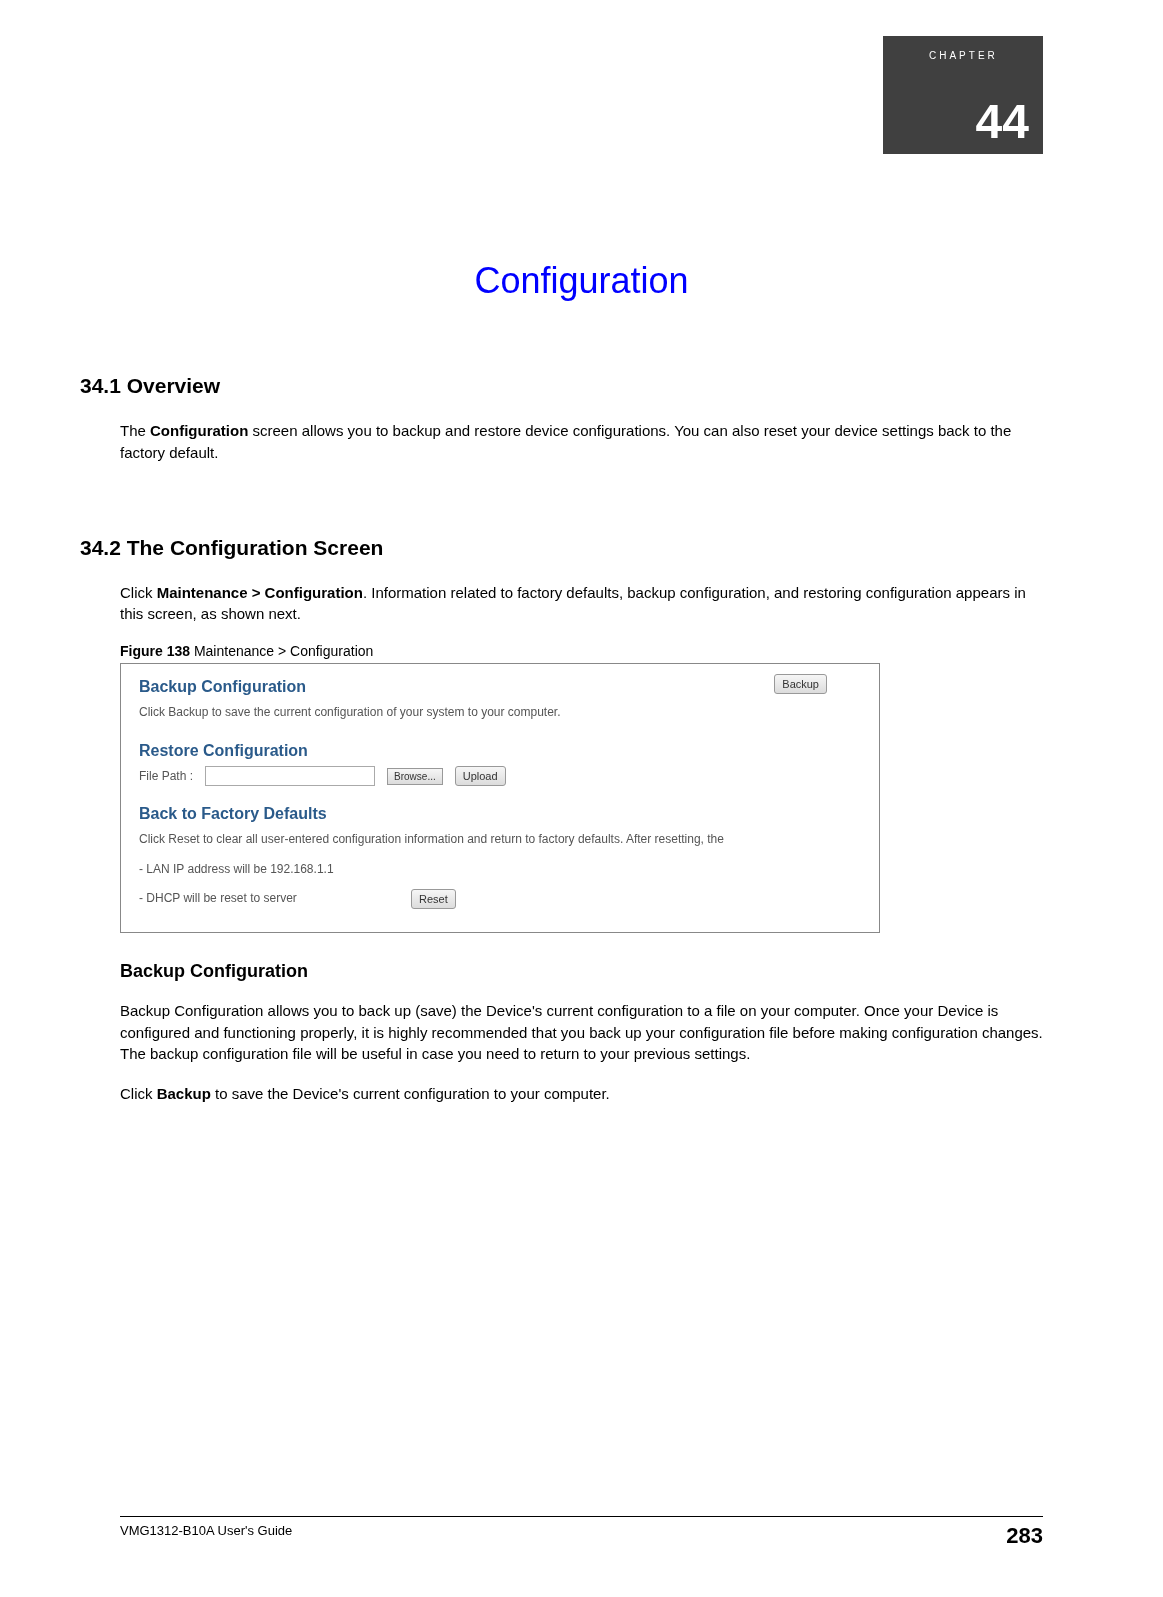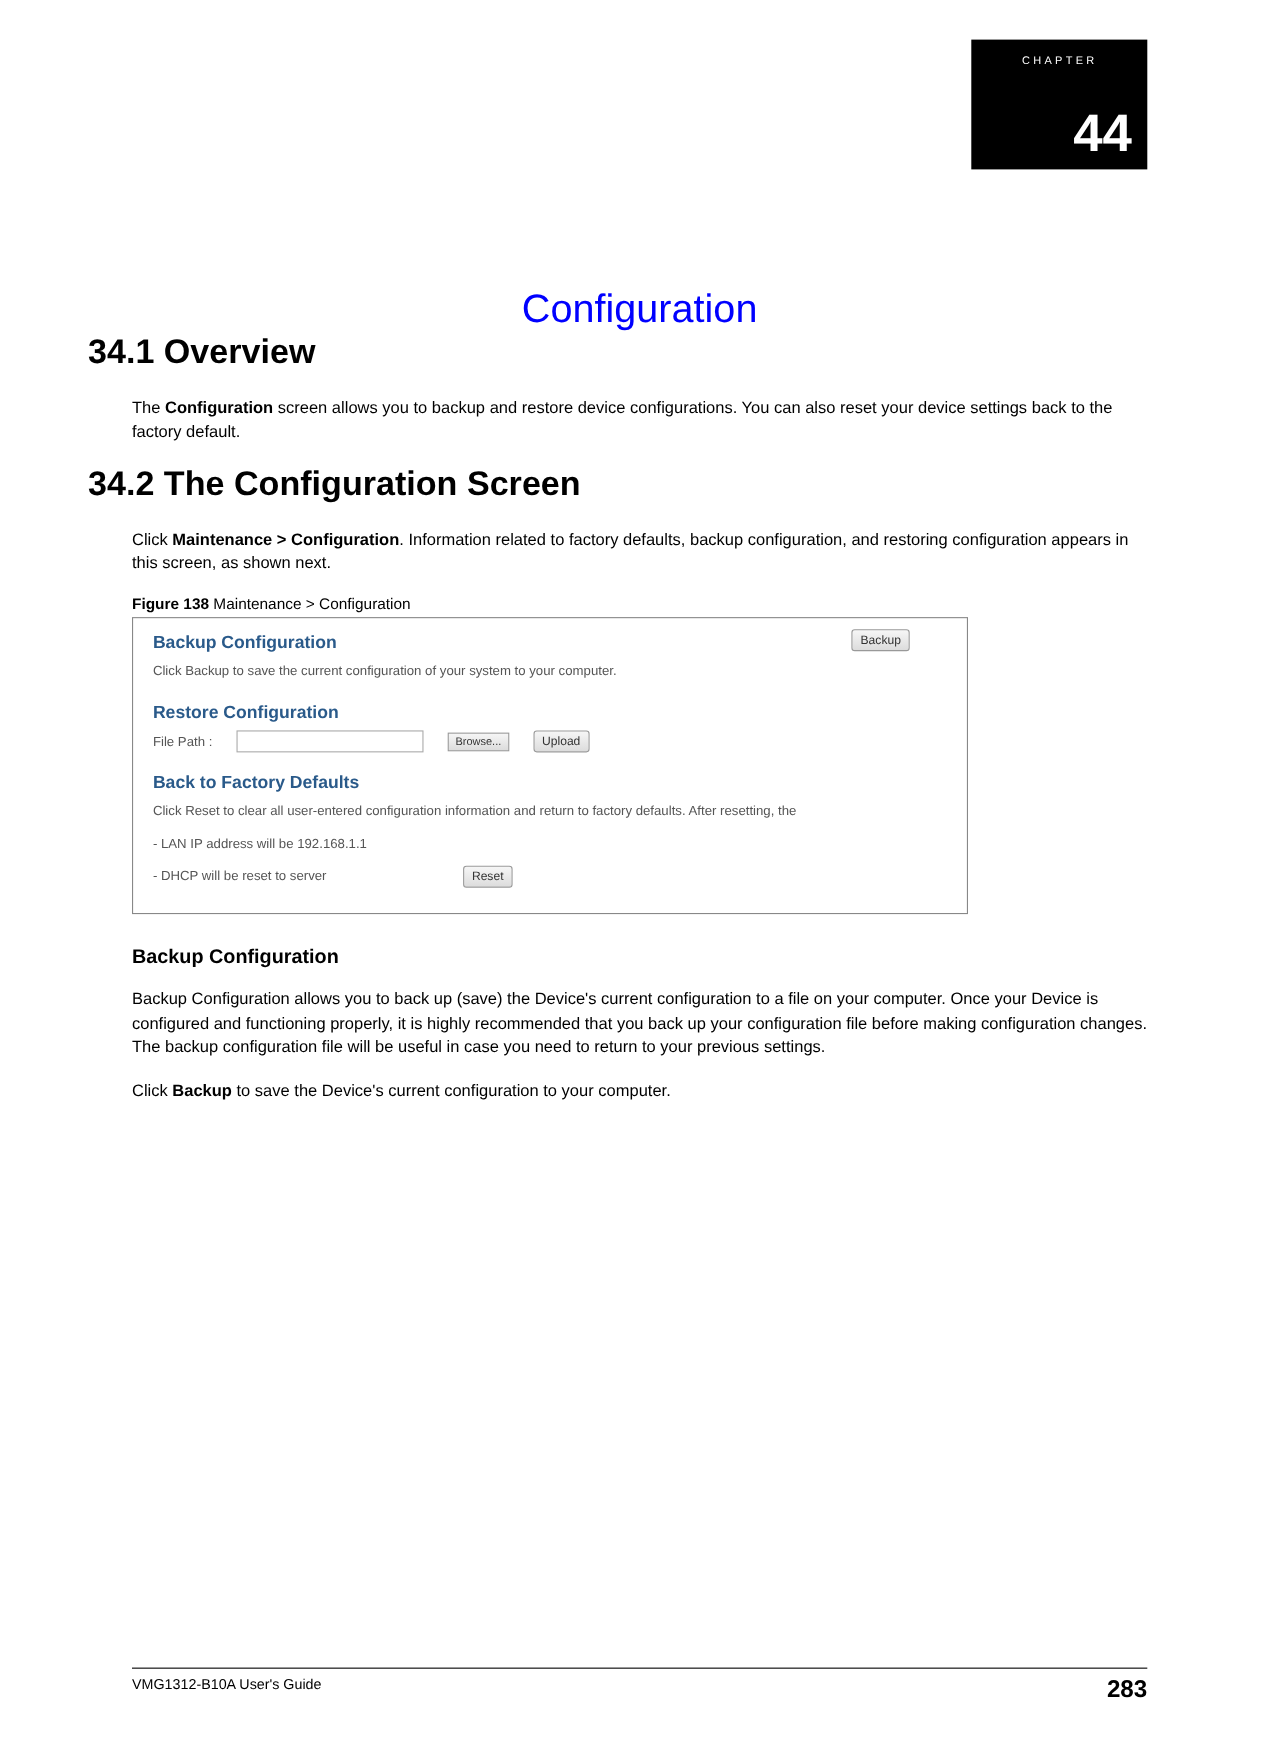--- a/index.html
+++ b/index.html
@@ -15,21 +15,21 @@
   .page {
     padding: 40px 120px 0 120px;
     position: relative;
   }
   .chapter-box {
     position: absolute;
     top: 36px;
     right: 120px;
     width: 160px;
     height: 118px;
-    background: #000000;
+    background: #404040;
     color: #fff;
     display: flex;
     align-items: flex-end;
     justify-content: flex-end;
     padding: 8px 14px;
   }
   .chapter-label {
     font-size: 10px;
     font-family: Arial, sans-serif;
     letter-spacing: 3px;
@@ -47,23 +47,24 @@
   }
   .chapter-title {
     margin-top: 220px;
     text-align: center;
     color: #0000ff;
     font-size: 36px;
     font-family: Arial, sans-serif;
     font-weight: normal;
   }
   .section-h2 {
-    font-size: 31px;
-    font-weight: bold;
-    font-family: Arial, sans-serif;
+    font-size: 21px;
+    font-weight: bold;
+    font-family: Arial, sans-serif;
+    margin-top: 72px;
     margin-bottom: 22px;
     margin-left: -40px;
   }
   .body-text {
     font-size: 15px;
     line-height: 1.45;
     margin-bottom: 18px;
   }
   .body-text b { font-weight: bold; }
   .figure-caption {
@@ -88,21 +89,21 @@
   .fig-body {
     font-size: 12px;
     color: #555;
     font-family: Arial, sans-serif;
     margin-bottom: 8px;
     line-height: 1.8;
   }
   .fig-row {
     display: flex;
     align-items: center;
-    gap: 22px;
+    gap: 12px;
   }
   .fig-btn {
     background: linear-gradient(#f6f6f6, #dcdcdc);
     border: 1px solid #999;
     border-radius: 3px;
     font-size: 11px;
     padding: 3px 7px;
     font-family: Arial, sans-serif;
     color: #333;
   }

